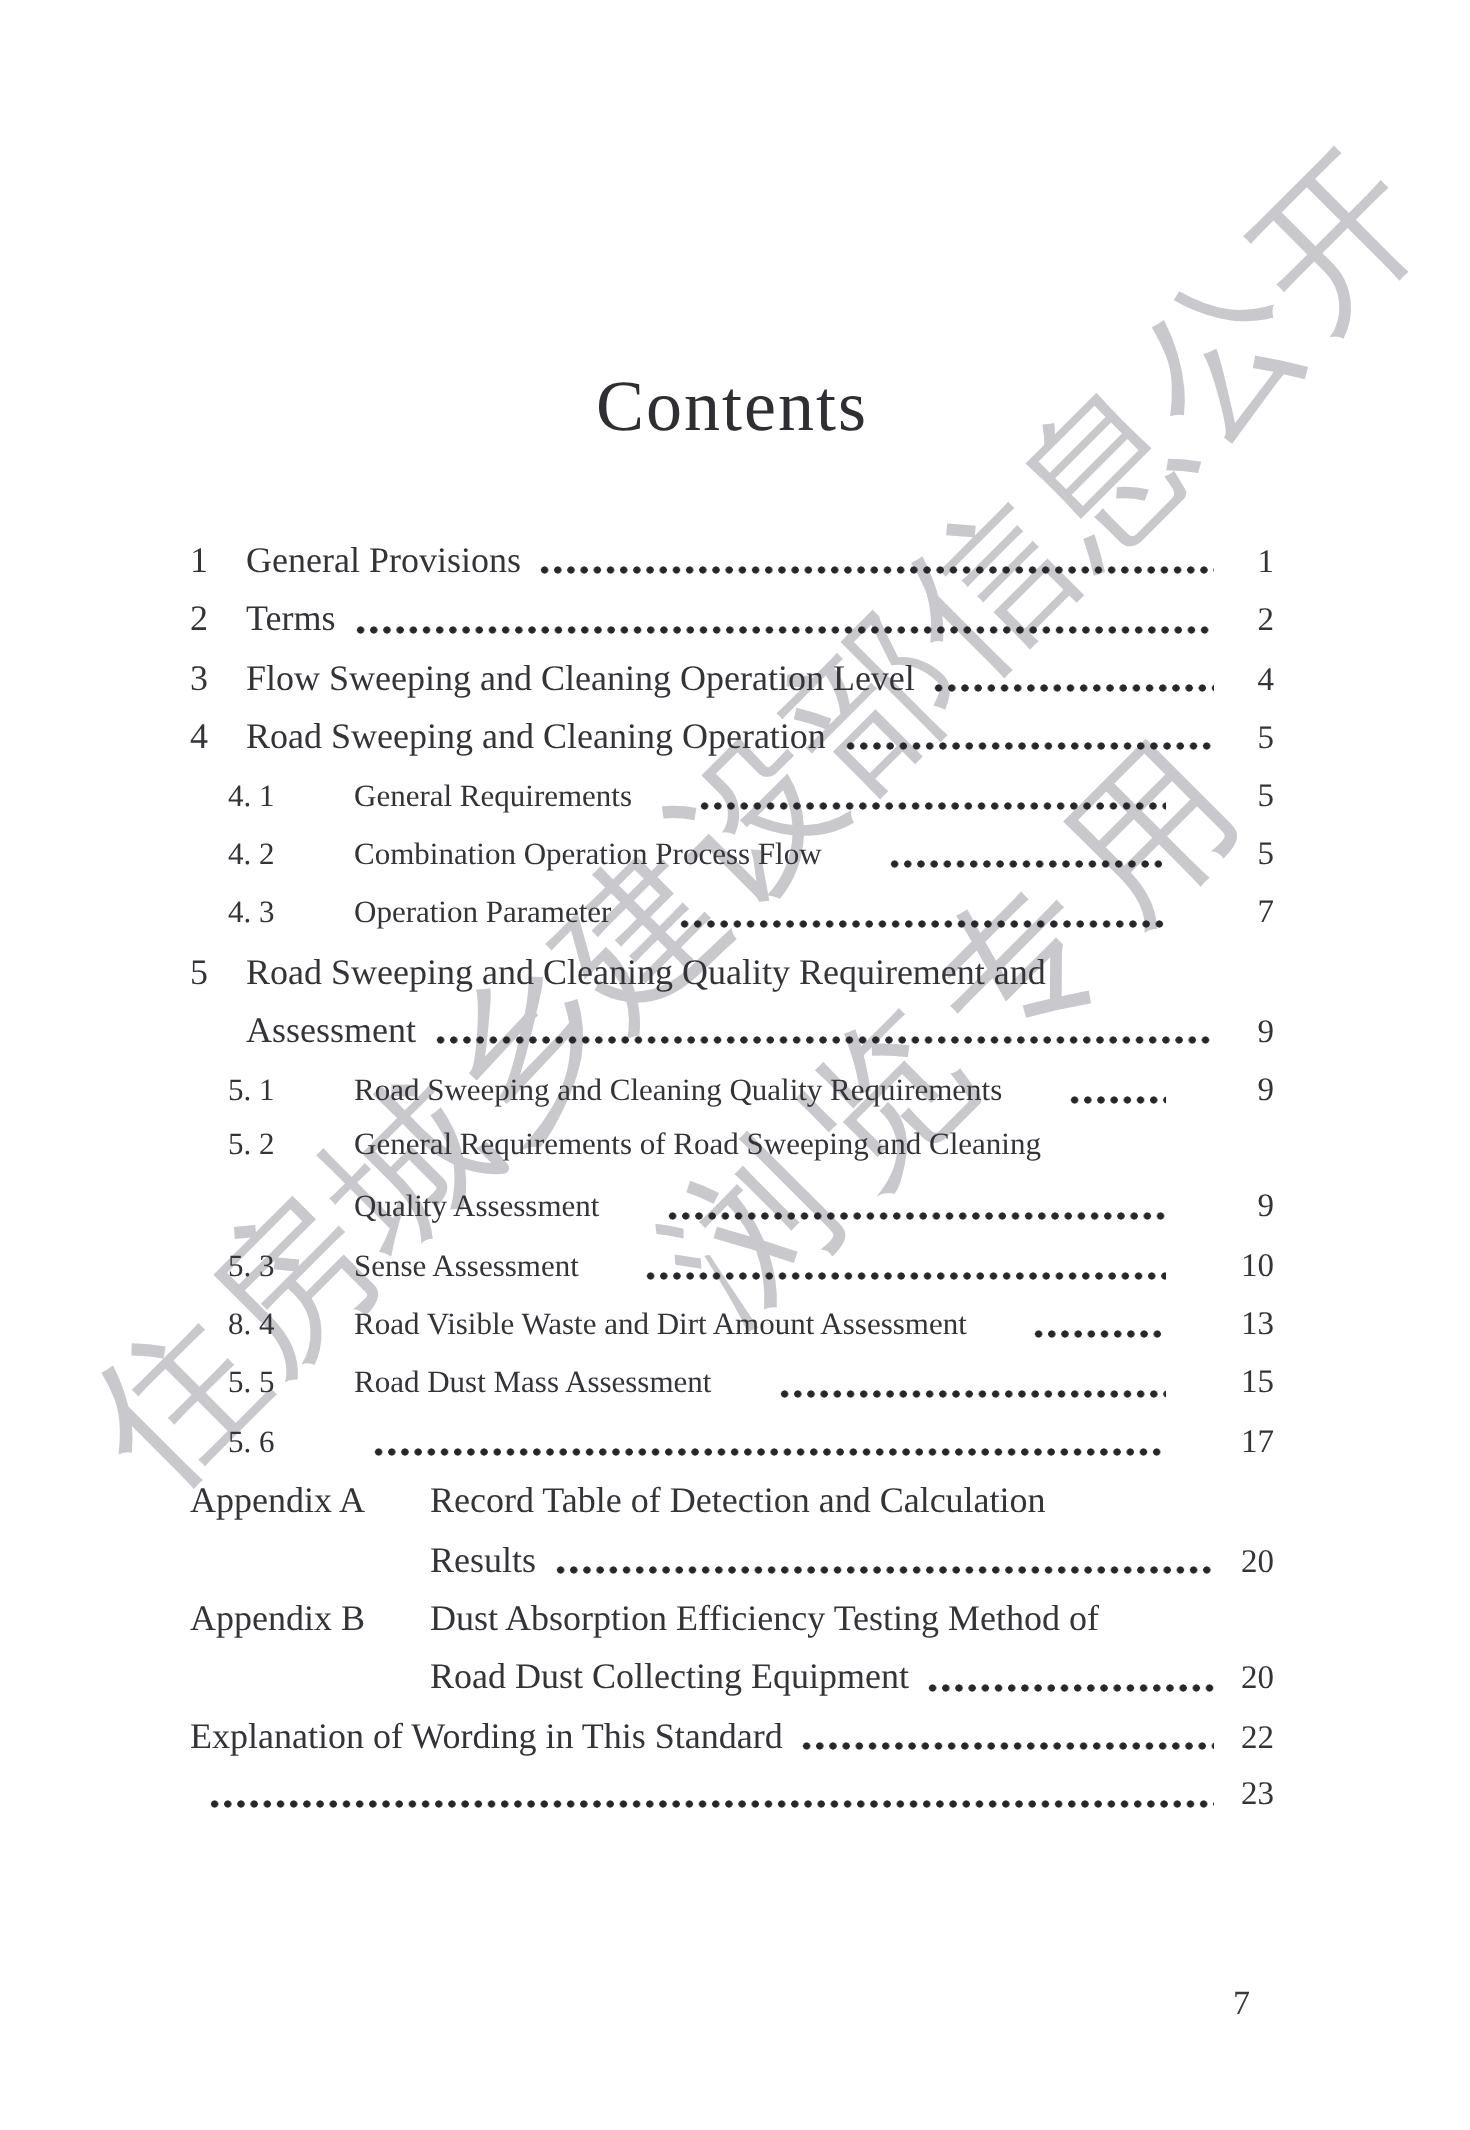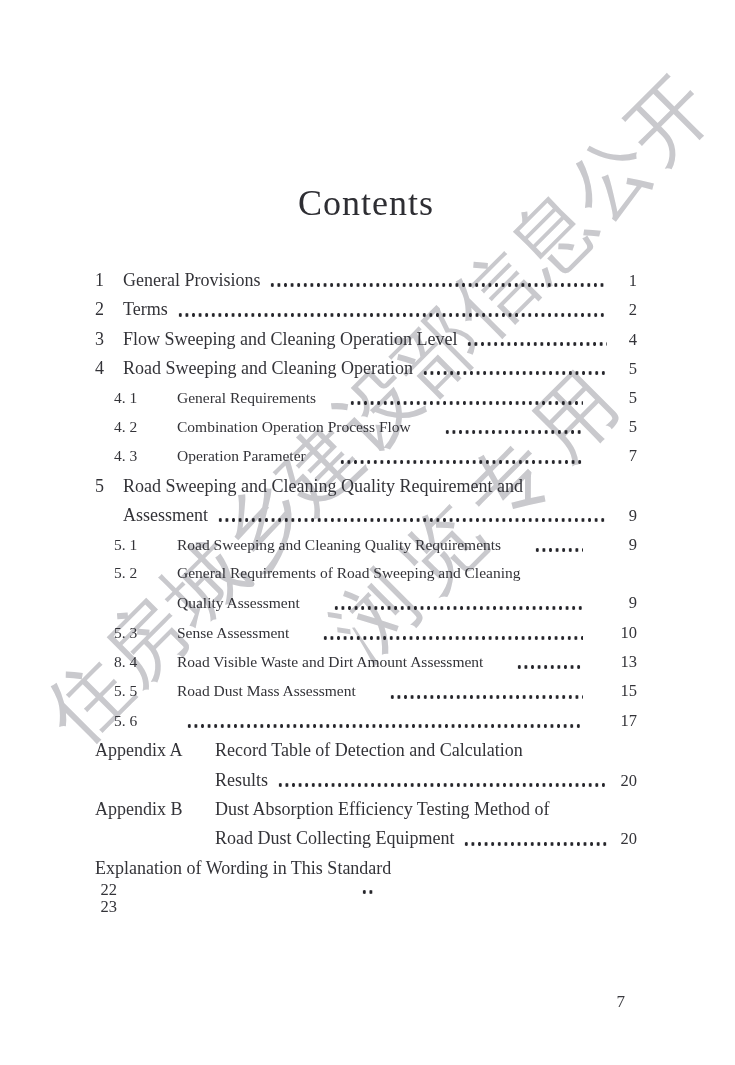--- a/index.html
+++ b/index.html
@@ -58,21 +58,21 @@
 
   .lvl1     { font-size: 18px; }
   .lvl1 .toc-num { width: 28px; }
 
   .lvl2     { font-size: 15.5px; margin-left: 19px; gap: 24px; }
   .lvl2 .toc-num { width: 39px; }
 
   .appendix { font-size: 18px; }
   .appendix .toc-num { width: 120px; }
 
-  .plain    { font-size: 18px; flex-direction: column; }
+  .plain    { font-size: 18px; }
 
   .cont .toc-num { visibility: hidden; }
 
   .leader {
     flex: 1;
     align-self: center;
     height: 6px;
     min-width: 12px;
     margin: 1px 8px 0 9px;
     background-image: radial-gradient(circle, #26262b 1.65px, transparent 1.95px);

